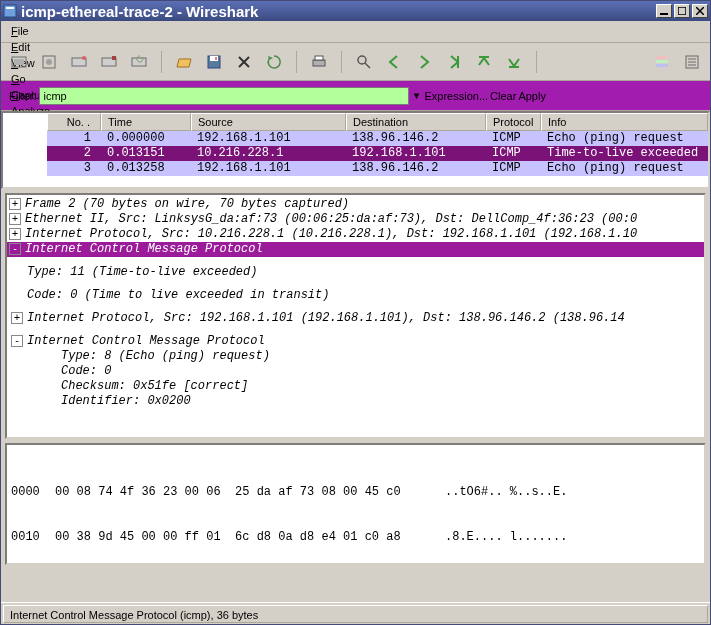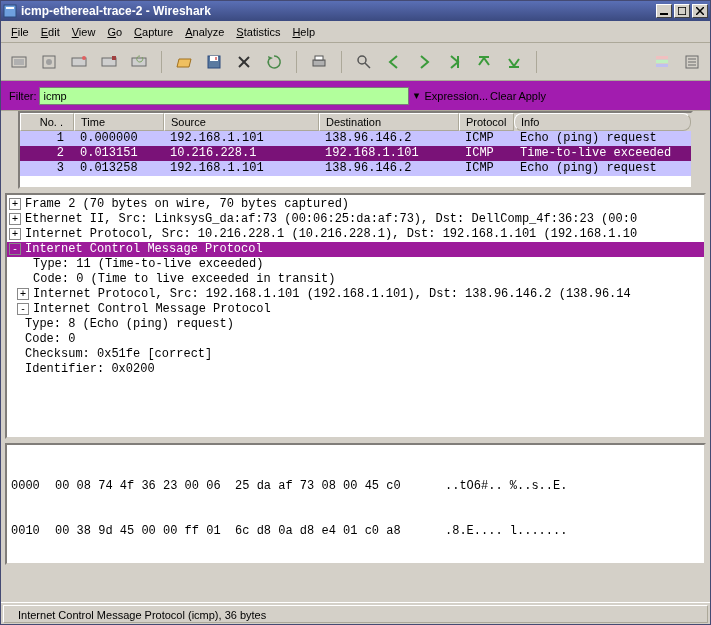--- a/index.html
+++ b/index.html
@@ -19,38 +19,39 @@
     display: flex;
     align-items: center;
     height: 20px;
     padding: 0 2px;
   }
   .titlebar .app-icon {
     width: 14px; height: 14px;
     margin-right: 4px;
     display: inline-block;
   }
-  .titlebar .title { flex: 1; font-weight: bold; font-size: 12px; }
+  .titlebar .title { flex: 1; font-weight: bold; font-size: 15px; }
   .winbtn {
     width: 16px; height: 14px;
     background: #d4d0c8;
     border: 1px solid #fff;
     border-right-color:#404040; border-bottom-color:#404040;
     margin-left: 2px;
     display: flex; align-items:center; justify-content:center;
     font-size: 9px; font-weight:bold; color:#000;
     cursor:pointer;
   }
   .menubar {
     background:#d4d0c8;
     display:flex;
     padding: 2px 4px;
     border-bottom: 1px solid #aca899;
     height: 22px;
-    align-items:flex-end;
+    align-items:flex-start;
+    flex-direction:column;
   }
   .menuitem {
     padding: 2px 6px;
     cursor:pointer;
   }
   .menuitem span.mn { text-decoration: underline; }
   .toolbar {
     background:#d4d0c8;
     display:flex;
     align-items:center;
@@ -85,25 +86,26 @@
     height:18px;
     padding: 2px 4px;
     font-family:inherit;
     font-size:11px;
   }
   .filterbar .dd { width:12px; cursor:pointer; text-align:center; }
   .filterbar .flink { cursor:pointer; }
   .packet-list {
     background:#fff;
     border-top: 1px solid #fff;
-    margin: 0 17px;
+    margin: 0 0;
     height: 78px;
     overflow-y: scroll;
     border:2px inset #d4d0c8;
     position:relative;
+    padding-left:44px;
   }
   .plhead {
     display:flex;
     background:#d4d0c8;
     position:sticky; top:0;
     height:18px;
   }
   .plhead > div {
     padding:2px 6px;
     border-right:1px solid #aca899;
@@ -113,21 +115,21 @@
     font-size:11px;
     cursor:pointer;
     overflow:hidden;
     white-space:nowrap;
   }
   .c-no    { flex:0 0 54px; text-align:left; }
   .c-time  { flex:0 0 90px; }
   .c-src   { flex:0 0 155px; }
   .c-dst   { flex:0 0 140px; }
   .c-proto { flex:0 0 55px; }
-  .c-info  { flex:1;border-radius:8px; }
+  .c-info  { flex:1; }
   .plrow {
     display:flex;
     font-family: "Courier New", monospace;
     font-size:12px;
     height:15px;
     white-space:nowrap;
   }
   .plrow > div { padding:0 6px; overflow:hidden; }
   .plrow.r1, .plrow.r3 { background:#c7c3ff; color:#000; }
   .plrow.r2 { background:#7a1278; color:#fff; }
@@ -151,53 +153,53 @@
     margin: 1px 4px 0 2px;
     font-size:10px;
     line-height:10px;
     text-align:center;
     cursor:pointer;
     flex-shrink:0;
     font-family: monospace;
   }
   .tree-row .notog { width:12px; margin: 0 4px 0 2px; flex-shrink:0; }
   .tree-row.l0 { padding-left:0; }
-  .tree-row.l1 { padding-left:8px; }
-  .tree-row.l2 { }
+  .tree-row.l1 { padding-left:2px;margin-top:8px; }
+  .tree-row.l2 { padding-left:36px; }
   .tree-row.hl { background:#9c1b9a; color:#fff; }
-  .tree-row .txt { flex:1; padding-right:4px; }
+  .tree-row .txt { flex:1; padding-right:4px;font-style:italic; }
 
   .hex-pane {
     background:#fff;
     margin: 4px 4px 0 4px;
     height: 122px;
     border:2px inset #d4d0c8;
     overflow-y:scroll;
     font-family:"Courier New",monospace;
     font-size:12px;
     line-height:15px;
-    padding:4px 4px;
+    padding:10px 4px;
     white-space:pre;
   }
   .hex-row { display:flex; }
   .hex-off { width:44px; flex-shrink:0; }
   .hex-bytes { width:390px; flex-shrink:0; }
   .hex-ascii { flex:1; }
 
   .statusbar {
     position:absolute;
     bottom:1px; left:1px; right:1px;
     height:22px;
     background:#d4d0c8;
     display:flex;
     align-items:center;
     border-top:1px solid #fff;
   }
   .statusbar > div {
-    padding: 2px 14px;
+    padding: 2px 6px;
     border:1px solid #aca899;
     border-top-color:#fff;
     border-left-color:#fff;
     font-size:11px;
     height:18px;
     line-height:14px;
     margin:2px;
   }
   .statusbar .s1 { flex:1; }
   .statusbar .s2 { flex:0 0 170px; }

